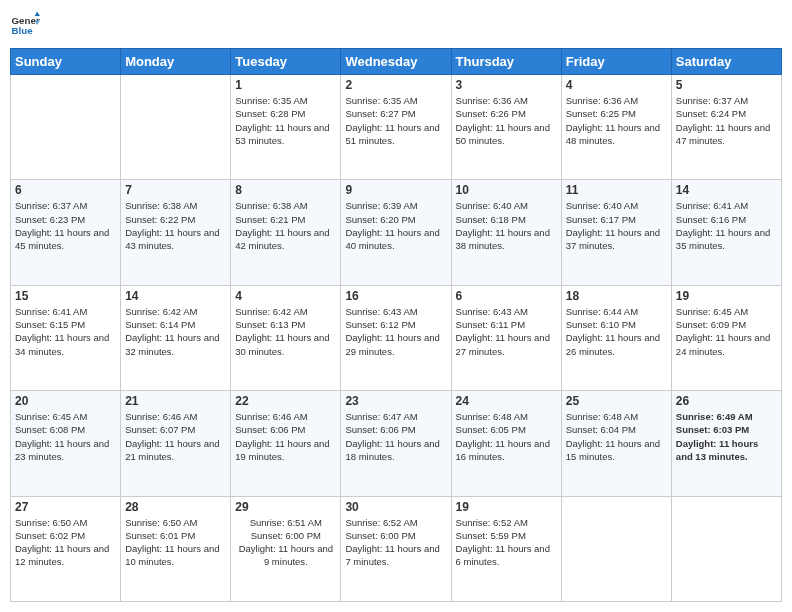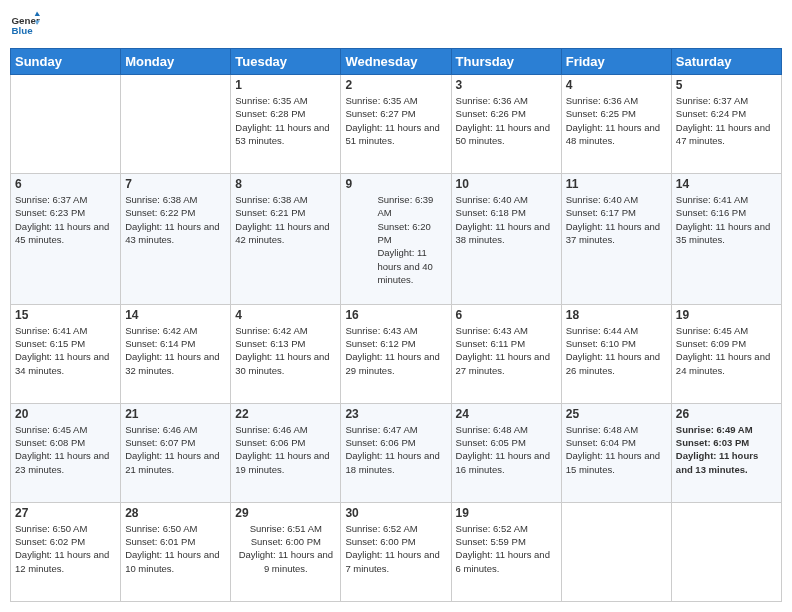--- a/index.html
+++ b/index.html
@@ -164,21 +164,21 @@
 Daylight: 11 hours and 43 minutes.</div>
           </td>
           <td>
             <span class="day-number">8</span>
             <div class="day-info" style="white-space: pre-line;">Sunrise: 6:38 AM
 Sunset: 6:21 PM
 Daylight: 11 hours and 42 minutes.</div>
           </td>
           <td>
             <span class="day-number">9</span>
-            <div class="day-info" style="white-space: pre-line; margin-left: 32px;">Sunrise: 6:39 AM
+            <div class="day-info" style="white-space: pre-line;">Sunrise: 6:39 AM
 Sunset: 6:20 PM
 Daylight: 11 hours and 40 minutes.</div>
           </td>
           <td>
             <span class="day-number">10</span>
             <div class="day-info" style="white-space: pre-line;">Sunrise: 6:40 AM
 Sunset: 6:18 PM
 Daylight: 11 hours and 38 minutes.</div>
           </td>
           <td>

